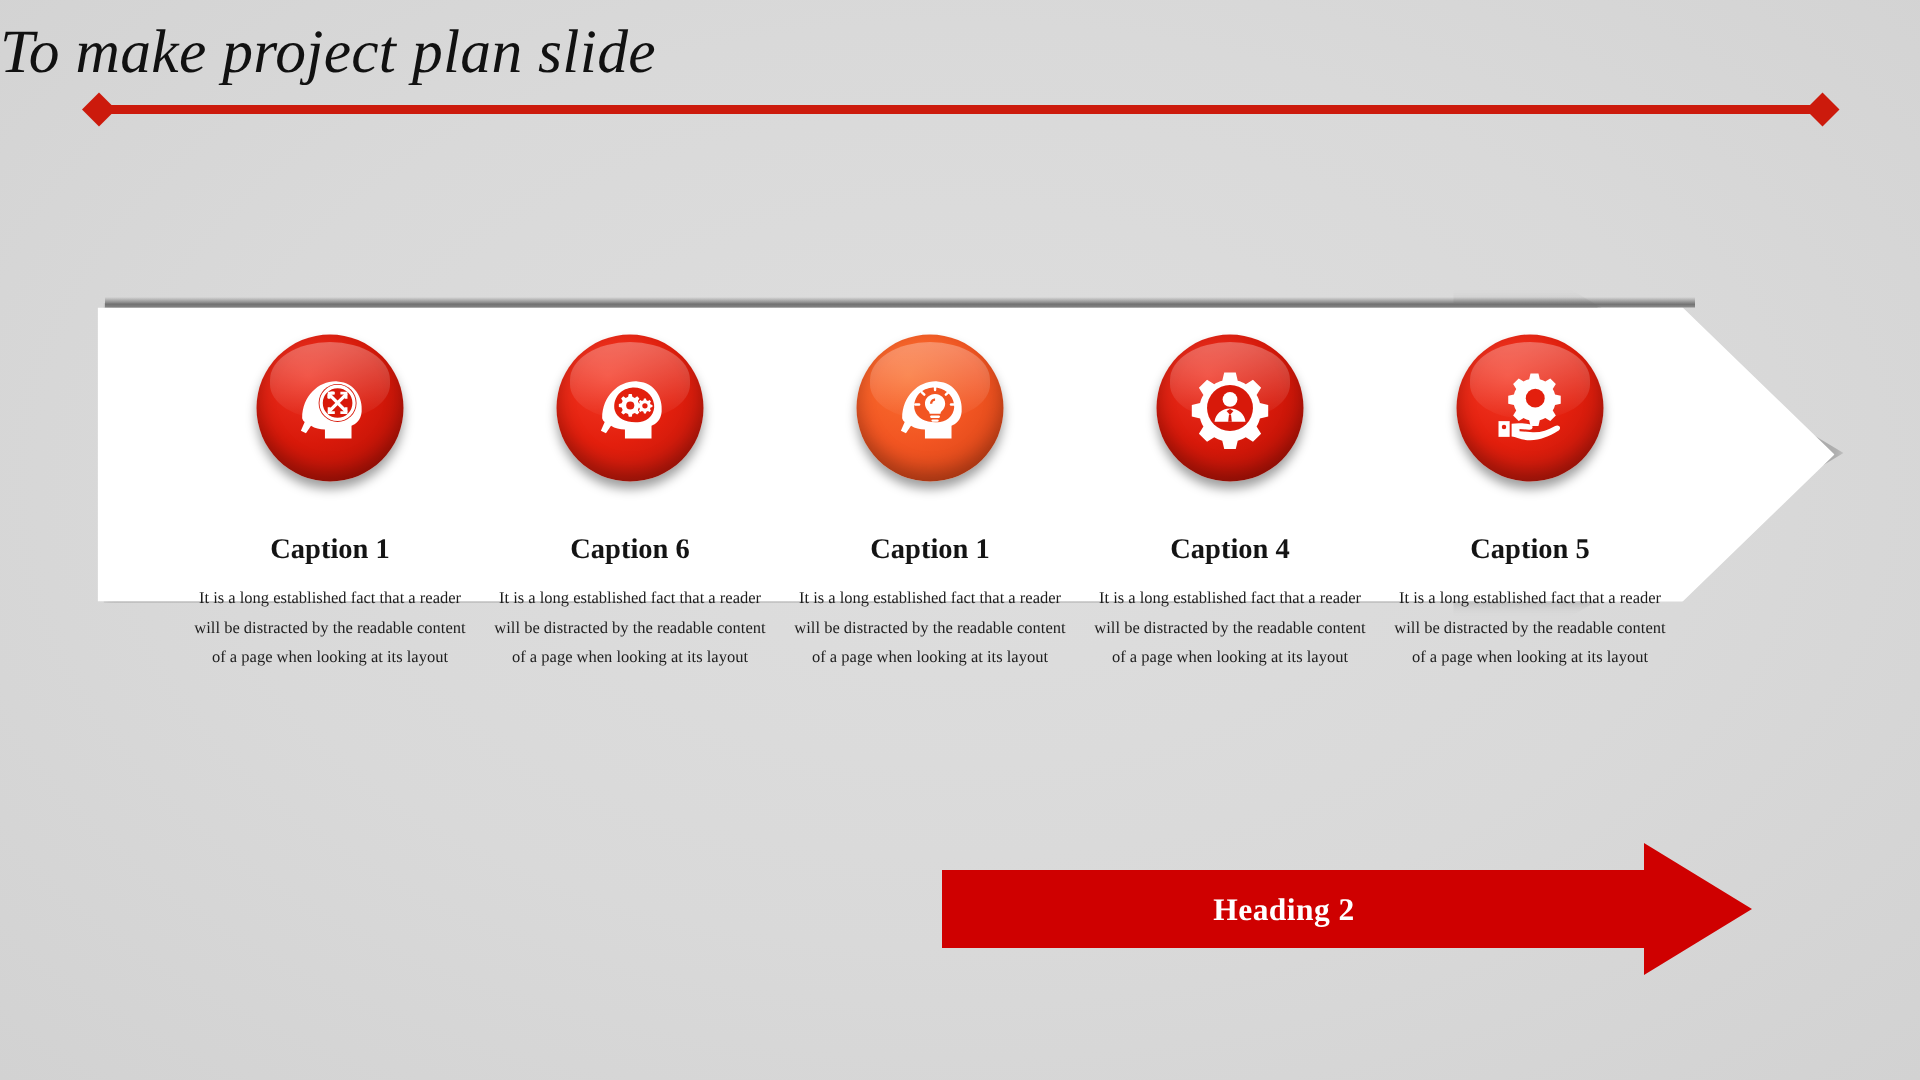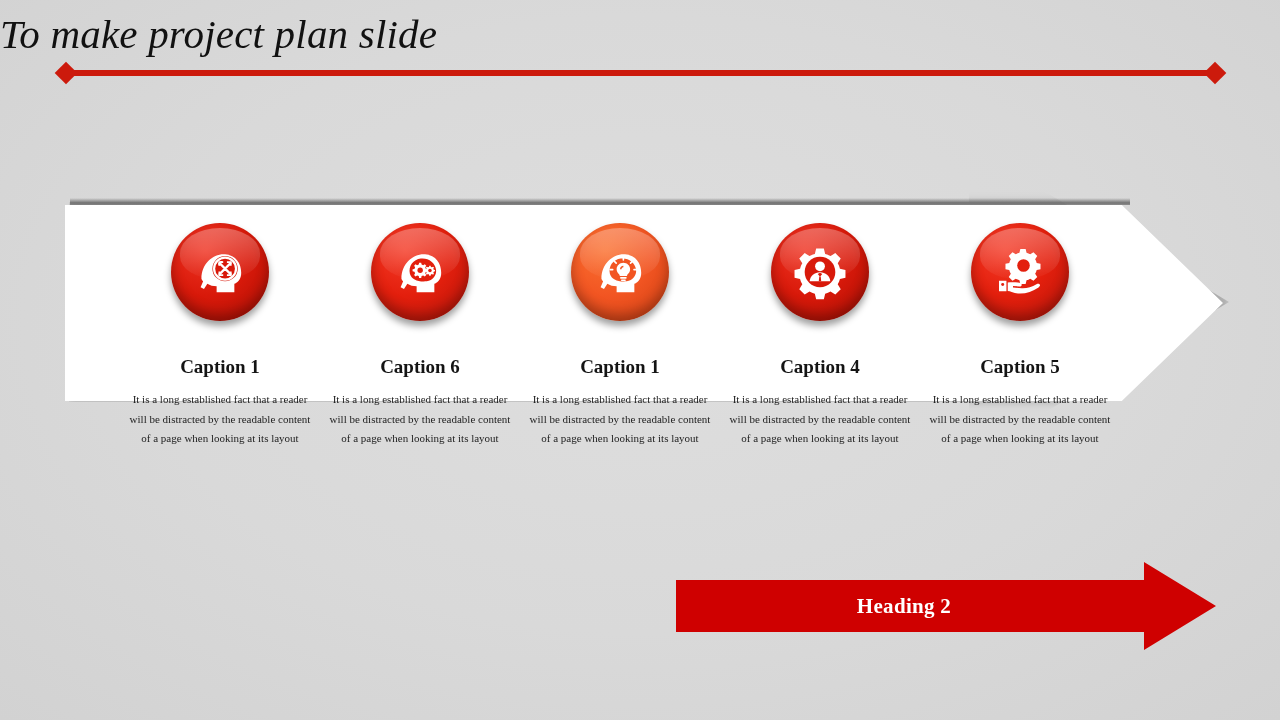--- a/index.html
+++ b/index.html
@@ -181,21 +181,21 @@
     width: 588px;
     height: 88px;
     background: #cf0000;
     clip-path: polygon(72px 18px, 588px 18px, 588px 70px, 72px 70px, 72px 88px, 0 44px, 72px 0);
     display: flex;
     align-items: center;
     justify-content: center;
   }
   .heading-right {
     position: absolute;
-    left: 676px;
+    left: 628px;
     top: 562px;
     width: 540px;
     height: 88px;
     background: #cf0000;
     clip-path: polygon(0 18px, 468px 18px, 468px 0, 540px 44px, 468px 88px, 468px 70px, 0 70px);
     display: flex;
     align-items: center;
     justify-content: center;
   }
   .heading-left .htext  { transform: translate(-22px, 0); }

